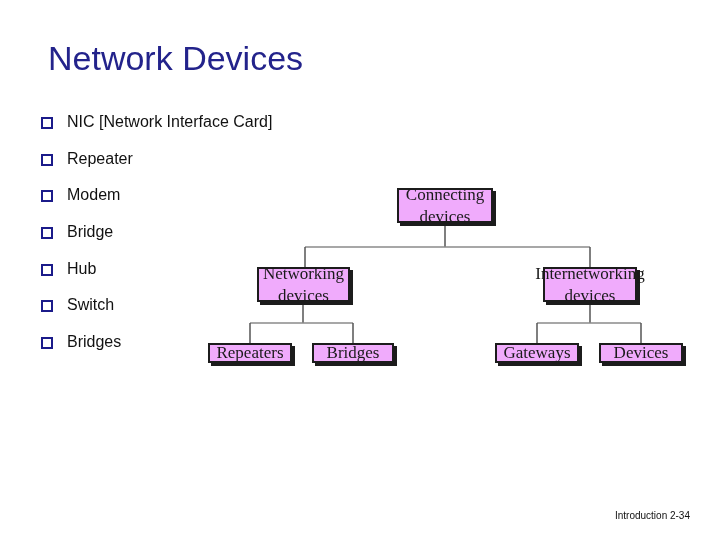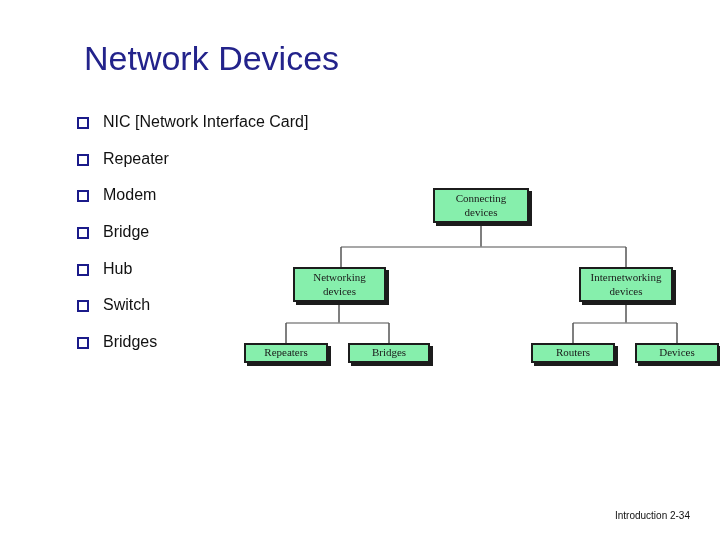--- a/index.html
+++ b/index.html
@@ -3,21 +3,21 @@
 <meta charset="utf-8">
 <style>
   html, body { margin: 0; padding: 0; }
   body {
     width: 720px; height: 540px;
     background: #ffffff;
     position: relative;
     overflow: hidden;
     font-family: "Liberation Sans", sans-serif;
   }
-  .slide { position: absolute; inset: 0; margin-left: 36px; }
+  .slide { position: absolute; inset: 0; }
 
   
   .title {
     position: absolute;
     left: 48px; top: 40px;
     font-size: 34px;
     line-height: 1.1;
     color: #23238b;
     letter-spacing: 0px;
   }
@@ -50,29 +50,29 @@
   
   .diagram {
     position: absolute;
     left: 195px; top: 185px;
     width: 500px; height: 190px;
   }
   .diagram svg { position: absolute; left: 0; top: 0; }
   .node {
     position: absolute;
     box-sizing: border-box;
-    background: #86efac;
+    background: #f0abfc;
     border: 2px solid #1c1c1c;
     box-shadow: 3px 3px 0 #1c1c1c;
     display: flex;
     align-items: center;
     justify-content: center;
     text-align: center;
     font-family: "Liberation Serif", serif;
-    font-size: 11px;
+    font-size: 17px;
     line-height: 1.25;
     color: #1a1a1a;
     white-space: pre-line;
   }
   .node-root          { left: 202px; top: 3px;   width: 96px; height: 35px; }
   .node-networking    { left: 62px;  top: 82px;  width: 93px; height: 35px; }
   .node-internetworking { left: 348px; top: 82px; width: 94px; height: 35px; }
   .node-repeaters     { left: 13px;  top: 158px; width: 84px; height: 20px; }
   .node-bridges       { left: 117px; top: 158px; width: 82px; height: 20px; }
   .node-routers       { left: 300px; top: 158px; width: 84px; height: 20px; }
@@ -144,19 +144,19 @@
     </svg>
 
     <div class="node node-root">Connecting
 devices</div>
     <div class="node node-networking">Networking
 devices</div>
     <div class="node node-internetworking">Internetworking
 devices</div>
     <div class="node node-repeaters">Repeaters</div>
     <div class="node node-bridges">Bridges</div>
-    <div class="node node-routers">Routers</div>
+    <div class="node node-routers">Gateways</div>
     <div class="node node-gateways">Devices</div>
   </div>
 
   <div class="footer">Introduction 2-34</div>
 
 </div>
 
 </body></html>

